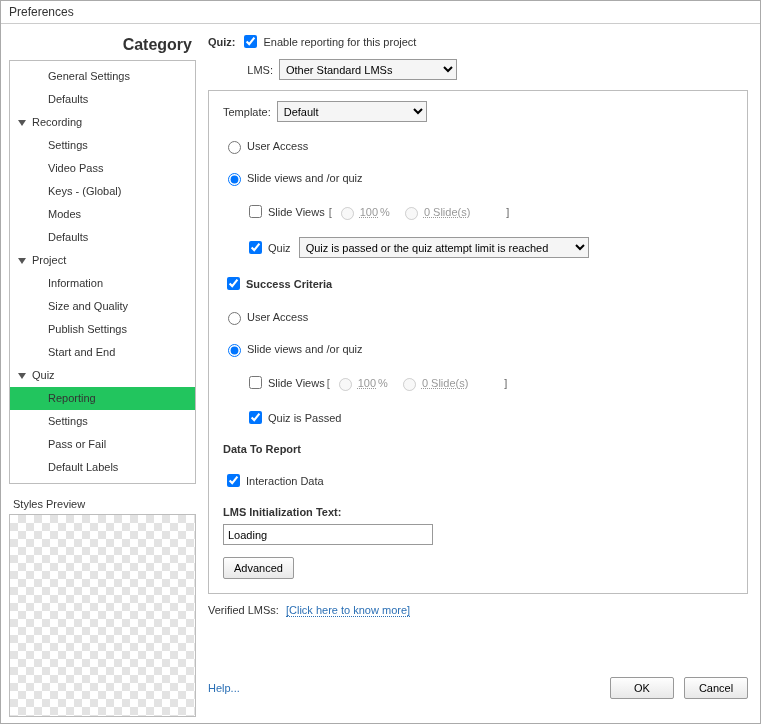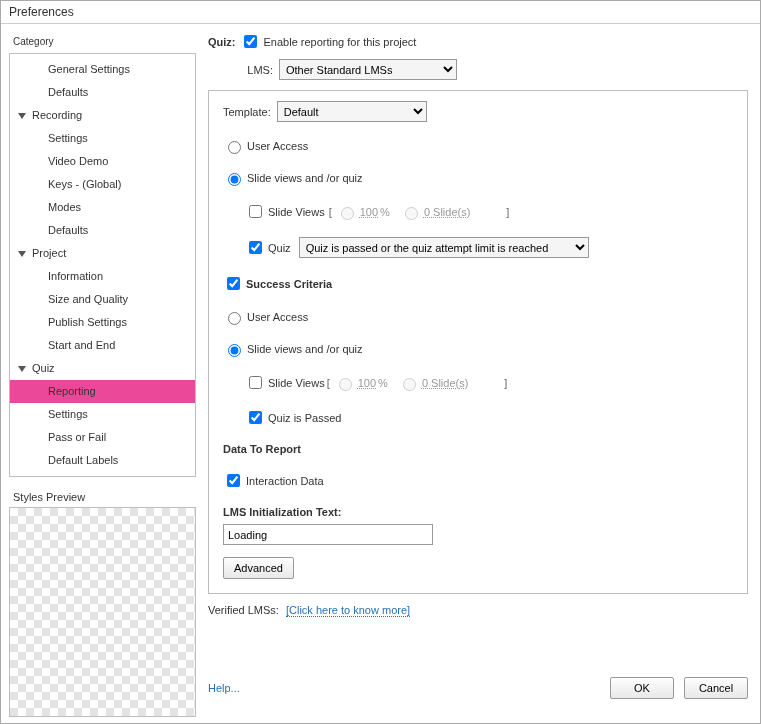--- a/index.html
+++ b/index.html
@@ -31,39 +31,40 @@
     flex: 1;
     padding-top: 2px;
   }
   .left-col {
     width: 195px;
     display: flex;
     flex-direction: column;
     padding: 6px 0 6px 8px;
   }
   .cat-header {
-    font-weight: normal;
-    font-size: 10px;
+    font-weight: bold;
+    font-size: 16px;
     padding: 4px 4px 6px 4px;
+    text-align: right;
   }
   .cat-box {
     border: 1px solid #bdbdbd;
     background: #fff;
     min-height: 380px;
     padding: 4px 0;
   }
   .cat-item {
     padding: 2px 4px 2px 8px;
     line-height: 19px;
     cursor: pointer;
     white-space: nowrap;
   }
   .cat-item.depth-2 { padding-left: 38px; }
   .cat-item.depth-1 { padding-left: 8px; display: flex; align-items: center; }
-  .cat-item.selected { background: #ec4899; }
+  .cat-item.selected { background: #22c55e; }
   .tri {
     display: inline-block;
     width: 0; height: 0;
     margin-right: 6px;
   }
   .tri.down {
     border-left: 4px solid transparent;
     border-right: 4px solid transparent;
     border-top: 6px solid #555;
   }
@@ -151,21 +152,21 @@
     <div class="left-col">
       <div class="cat-header">Category</div>
       <div class="cat-box" id="cat-box">
           <div class="cat-item depth-2"><span>General Settings</span></div>
           <div class="cat-item depth-2"><span>Defaults</span></div>
           <div class="cat-item depth-1">
             <span class="tri down"></span>
             <span>Recording</span>
           </div>
           <div class="cat-item depth-2"><span>Settings</span></div>
-          <div class="cat-item depth-2"><span>Video Demo</span></div>
+          <div class="cat-item depth-2"><span>Video Pass</span></div>
           <div class="cat-item depth-2"><span>Keys - (Global)</span></div>
           <div class="cat-item depth-2"><span>Modes</span></div>
           <div class="cat-item depth-2"><span>Defaults</span></div>
           <div class="cat-item depth-1">
             <span class="tri down"></span>
             <span>Project</span>
           </div>
           <div class="cat-item depth-2"><span>Information</span></div>
           <div class="cat-item depth-2"><span>Size and Quality</span></div>
           <div class="cat-item depth-2"><span>Publish Settings</span></div>

